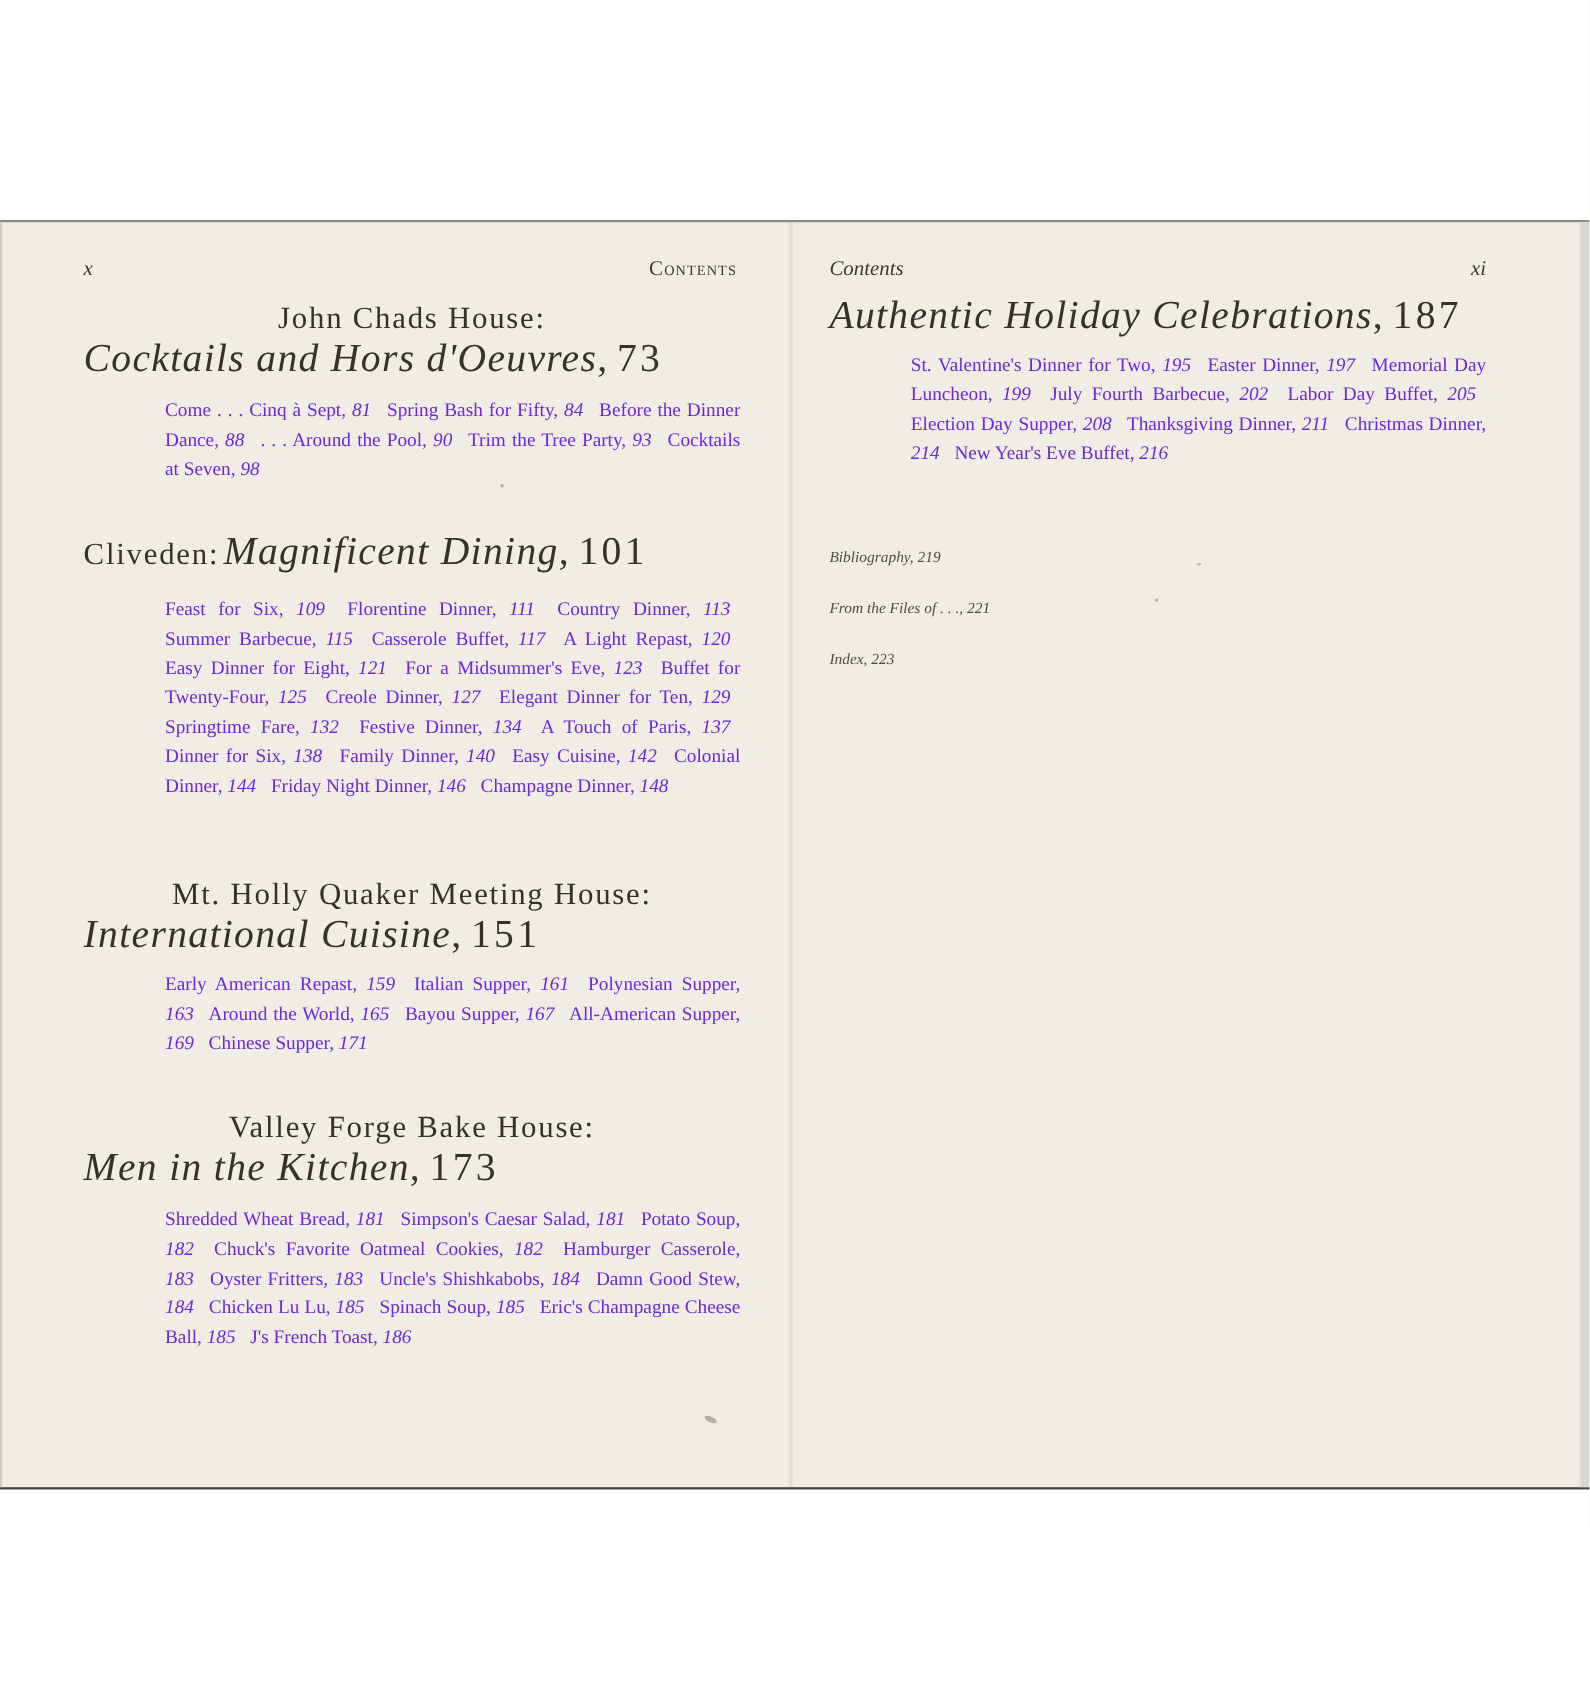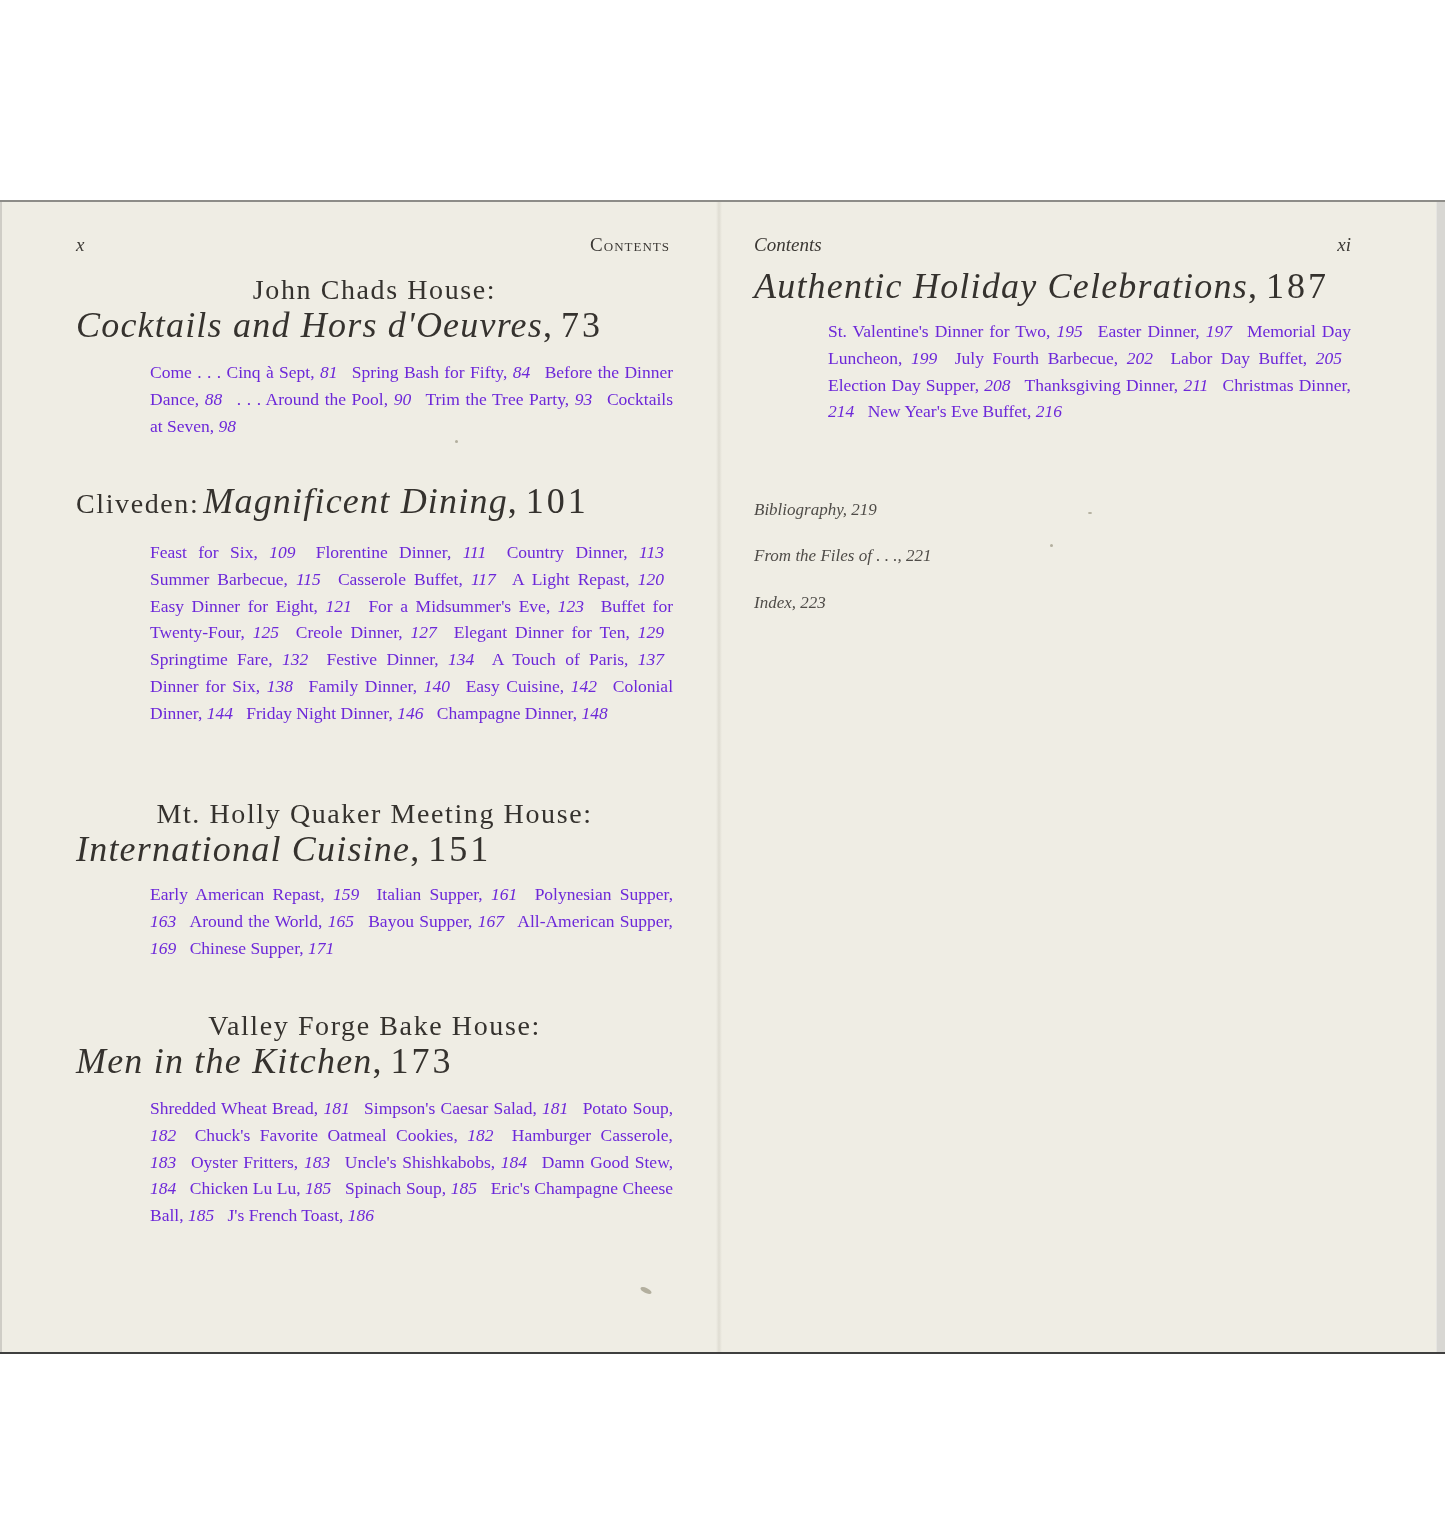--- a/index.html
+++ b/index.html
@@ -108,21 +108,21 @@
   .entries .entry { }
   .entries .name { }
   .entries .pgnum {
     font-style: italic;
     margin-right: 9px;
   }
   .back-item {
     position: absolute;
     left: 32px;
     font-style: italic;
-    font-size: 17px;
+    font-size: 14px;
     color: #4f4c48;
   }
   .speck {
     position: absolute;
     background: #8a8670;
     border-radius: 50%;
     opacity: 0.6;
   }
 </style>
 </head>

